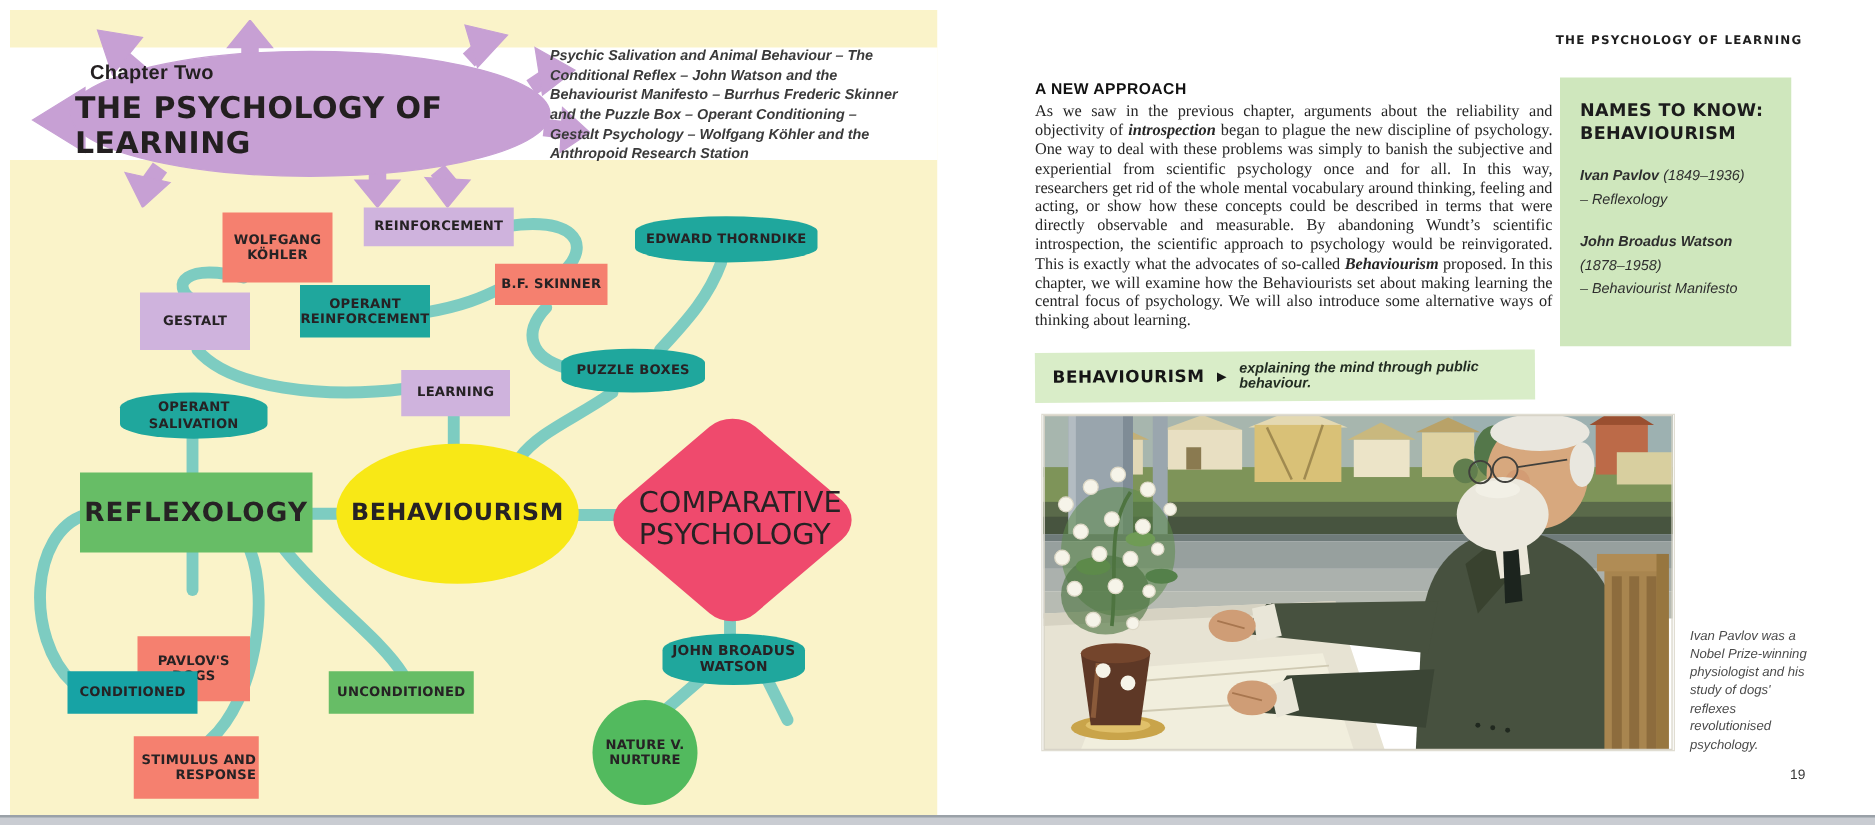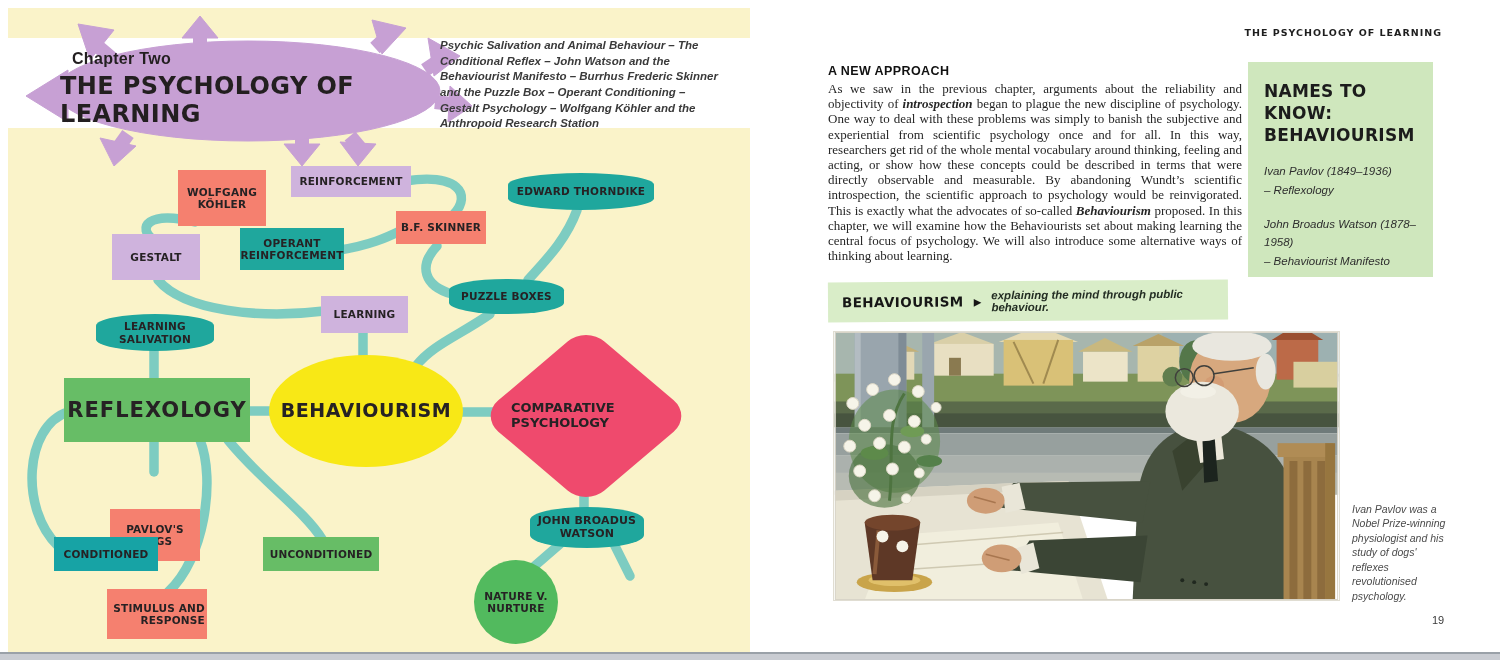--- a/index.html
+++ b/index.html
@@ -28,32 +28,32 @@
   .n-salmon{background:var(--salmon-node);}
   .n-purple{background:var(--purple-node);}
   .n-green{background:var(--green-node);}
   .lens{border-radius:50% / 32%;}
   .n-reflexology{background:var(--green-node);font-size:21px;letter-spacing:1px;}
   .n-behaviourism{background:var(--yellow-node);border-radius:50%;font-size:19px;letter-spacing:.5px;}
   .n-circle{background:var(--circle-green);border-radius:50%;}
   .diamond-wrap{position:absolute;}
   .diamond-shape{position:absolute;inset:0;background:var(--pink-node);transform:scaleY(.85) rotate(45deg);border-radius:26px;}
   .diamond-label{position:absolute;left:50%;top:50%;transform:translate(-50%,-50%);width:150px;text-align:left;
-        font-weight:bold;color:var(--ink);font-size:13px;line-height:1.12;font-family:"DejaVu Sans",sans-serif;}
+        font-weight:normal;color:var(--ink);font-size:23px;line-height:1.12;font-family:"DejaVu Sans",sans-serif;}
   
   .page-right{position:absolute;left:750px;top:8px;width:742px;height:644px;background:#ffffff;}
   .running-head{position:absolute;right:50px;top:19px;font-size:9.5px;font-weight:bold;letter-spacing:1px;color:#1e1e1e;font-family:"DejaVu Sans",sans-serif;}
   .section-heading{position:absolute;left:78px;top:56px;font-size:12.5px;font-weight:bold;letter-spacing:.4px;color:#111;}
   .body-par{position:absolute;left:78px;top:73px;width:414px;font-family:"Liberation Serif",serif;
         font-size:13px;line-height:15.2px;color:#262626;text-align:justify;}
   .body-par .em{font-weight:bold;font-style:italic;}
   .names-box{position:absolute;left:498px;top:54px;width:185px;height:215px;background:var(--names-box-bg);padding:18px 16px;}
-  .nb-heading{font-size:17px;font-weight:bold;color:#1c1c1c;line-height:1.3;font-family:"DejaVu Sans",sans-serif;letter-spacing:.3px;}
+  .nb-heading{font-size:14px;font-weight:bold;color:#1c1c1c;line-height:1.3;font-family:"DejaVu Sans",sans-serif;letter-spacing:.3px;}
   .nb-entry{margin-top:16px;font-size:11.5px;font-style:italic;color:#2e2e2e;line-height:1.6;}
-  .nb-name{font-weight:normal;text-align:right;}
+  .nb-name{font-weight:bold;text-align:right;}
   .nb-topic{display:block;}
   .definition-bar{position:absolute;left:78px;top:273px;width:400px;height:40px;background:var(--definition-bg);
         display:flex;align-items:center;padding:0 14px;transform:rotate(-.4deg);}
   .def-term{font-size:13.5px;font-weight:bold;color:#161616;letter-spacing:.4px;font-family:"DejaVu Sans",sans-serif;}
   .def-arrow{font-size:10px;color:#161616;margin:0 10px;}
   .def-text{font-size:11.5px;font-weight:bold;font-style:italic;color:#232d23;}
   .painting{position:absolute;left:83px;top:323px;width:507px;height:270px;border:1px solid #e0ddd2;}
   .caption{position:absolute;left:602px;top:494px;width:97px;font-size:10.5px;font-style:italic;color:#4b4b4b;line-height:1.38;}
   .page-number{position:absolute;left:682px;top:606px;font-size:11px;color:#3a3a3a;}
   .bottom-edge{position:absolute;left:0;top:652px;width:1500px;height:8px;background:#c9ccd2;border-top:2px solid #9aa1a8;}
@@ -116,21 +116,21 @@
     </svg>
 
     <div class="node n-purple" style="left:283px;top:158px;width:120px;height:31px;">REINFORCEMENT</div>
     <div class="node n-salmon" style="left:170px;top:162px;width:88px;height:56px;">WOLFGANG KÖHLER</div>
     <div class="node n-teal lens" style="left:500px;top:165px;width:146px;height:37px;">EDWARD THORNDIKE</div>
     <div class="node n-salmon" style="left:388px;top:203px;width:90px;height:33px;">B.F. SKINNER</div>
     <div class="node n-teal" style="left:232px;top:220px;width:104px;height:42px;">OPERANT REINFORCEMENT</div>
     <div class="node n-purple" style="left:104px;top:226px;width:88px;height:46px;">GESTALT</div>
     <div class="node n-teal lens" style="left:441px;top:271px;width:115px;height:35px;">PUZZLE BOXES</div>
     <div class="node n-purple" style="left:313px;top:288px;width:87px;height:37px;">LEARNING</div>
-    <div class="node n-teal lens" style="left:88px;top:306px;width:118px;height:37px;">LEARNING SALIVATION</div>
+    <div class="node n-teal lens" style="left:88px;top:306px;width:118px;height:37px;">OPERANT SALIVATION</div>
     <div class="node n-reflexology" style="left:56px;top:370px;width:186px;height:64px;">REFLEXOLOGY</div>
     <div class="node n-behaviourism" style="left:261px;top:347px;width:194px;height:112px;">BEHAVIOURISM</div>
     <div class="diamond-wrap" style="left:503px;top:333px;width:150px;height:150px;">
       <div class="diamond-shape"></div>
       <div class="diamond-label">COMPARATIVE PSYCHOLOGY</div>
     </div>
     <div class="node n-salmon" style="left:102px;top:462px;width:90px;height:52px;margin-top:39px;">PAVLOV'S DOGS</div>
     <div class="node n-teal2" style="left:46px;top:529px;width:104px;height:34px;">CONDITIONED</div>
     <div class="node n-green" style="left:255px;top:529px;width:116px;height:34px;">UNCONDITIONED</div>
     <div class="node n-salmon" style="left:99px;top:581px;width:100px;height:50px;text-align:right;">STIMULUS AND RESPONSE</div>

